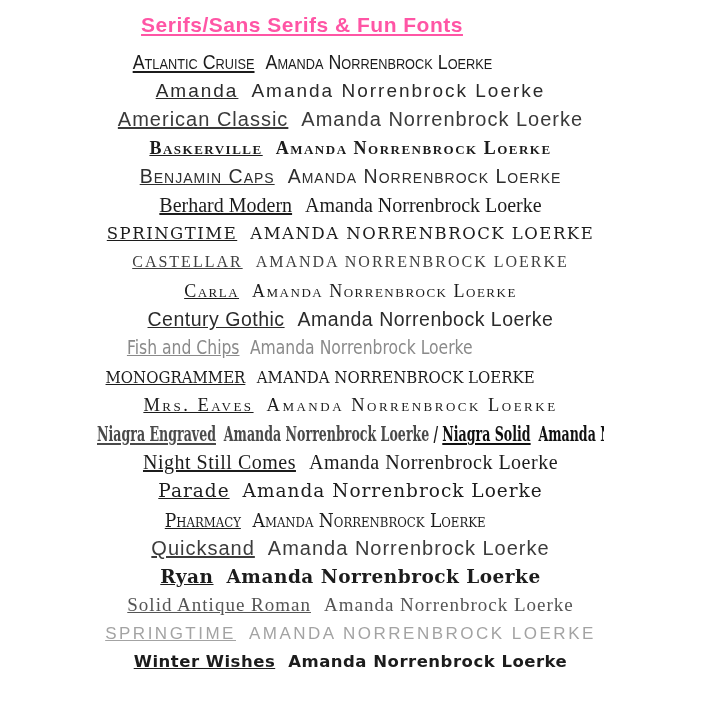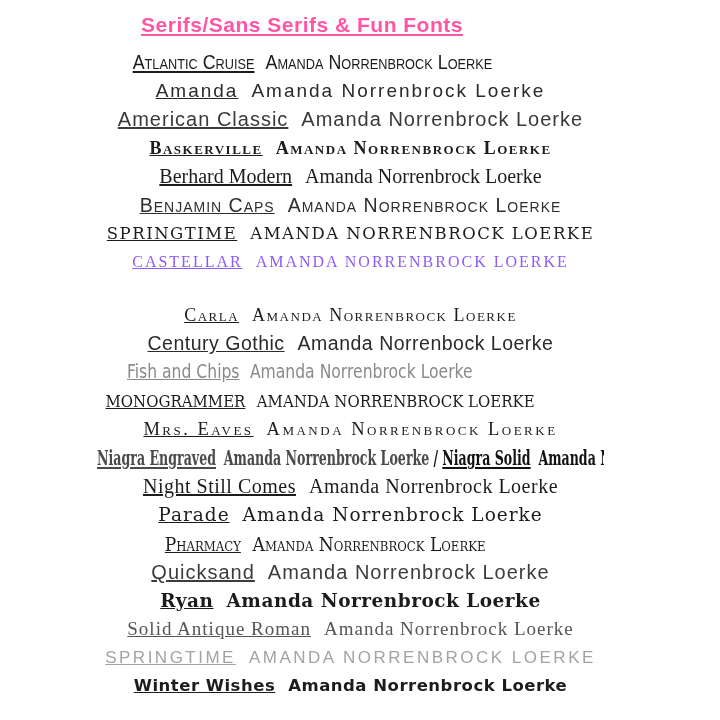--- a/index.html
+++ b/index.html
@@ -14,22 +14,22 @@
   .sep{margin:0 7px;}
   .upper .sample{text-transform:uppercase;}
 
   .f-atlantic{font-family:"Liberation Sans",sans-serif;font-variant:small-caps;font-size:21px;transform:scaleX(.85);}
   .f-amanda{font-family:"Liberation Sans",sans-serif;font-size:19px;letter-spacing:2px;color:#2a2a2a;}
   .f-american{font-family:"Liberation Sans",sans-serif;font-size:20px;letter-spacing:1px;color:#3a3a3a;}
   .f-baskerville{font-family:"Liberation Serif",serif;font-weight:700;font-variant:small-caps;font-size:18px;letter-spacing:1.5px;}
   .f-benjamin{font-family:"Liberation Sans",sans-serif;font-variant:small-caps;font-size:19.5px;letter-spacing:1px;color:#2e2e2e;}
   .f-berhard{font-family:"Liberation Serif",serif;font-size:20px;}
   .f-blueshire{font-family:"DejaVu Serif",serif;font-size:16.5px;letter-spacing:1.5px;}
-  .f-castellar{font-family:"Liberation Serif",serif;font-size:16px;letter-spacing:2px;color:#8b5cf6;}
-  .f-carla{font-family:"Liberation Serif",serif;font-variant:small-caps;font-size:18px;letter-spacing:1.5px;margin-top:24px;}
+  .f-castellar{font-family:"Liberation Serif",serif;font-size:16px;letter-spacing:2px;color:#404040;}
+  .f-carla{font-family:"Liberation Serif",serif;font-variant:small-caps;font-size:18px;letter-spacing:1.5px;}
   .f-century{font-family:"Liberation Sans",sans-serif;font-size:19.5px;letter-spacing:.5px;color:#2b2b2b;}
   .f-fish{font-family:"DejaVu Sans",sans-serif;font-size:19.5px;color:#8a8a8a;transform:scaleX(.8);}
   .f-garamond{font-family:"Liberation Serif",serif;font-size:19.5px;}
   .f-monogrammer{font-family:"DejaVu Serif",serif;font-size:17px;transform:scaleX(.88);}
   .f-mrseaves{font-family:"Liberation Serif",serif;font-variant:small-caps;font-size:18.5px;letter-spacing:2.5px;font-weight:500;}
   .f-niagra{font-family:"DejaVu Serif",serif;font-weight:700;font-size:21px;transform:scaleX(.6);}
   .f-niagra .eng{color:#4a4a4a;}
   .f-niagra .solid{color:#111;}
   .f-night{font-family:"Liberation Serif",serif;font-size:20px;letter-spacing:.5px;}
   .f-parade{font-family:"DejaVu Serif",serif;font-size:18.5px;letter-spacing:1px;}
@@ -49,23 +49,23 @@
   <div class="rows">
 
     <div class="row f-atlantic"><span class="fname">Atlantic Cruise</span><span class="sample">Amanda Norrenbrock Loerke</span></div>
 
     <div class="row f-amanda"><span class="fname">Amanda</span><span class="sample">Amanda Norrenbrock Loerke</span></div>
 
     <div class="row f-american"><span class="fname">American Classic</span><span class="sample">Amanda Norrenbrock Loerke</span></div>
 
     <div class="row f-baskerville"><span class="fname">Baskerville</span><span class="sample">Amanda Norrenbrock Loerke</span></div>
 
+    <div class="row f-benjamin"><span class="fname">Benjamin Caps</span><span class="sample">Amanda Norrenbrock Loerke</span></div>
+
     <div class="row f-berhard"><span class="fname">Berhard Modern</span><span class="sample">Amanda Norrenbrock Loerke</span></div>
-
-    <div class="row f-benjamin"><span class="fname">Benjamin Caps</span><span class="sample">Amanda Norrenbrock Loerke</span></div>
 
     <div class="row f-blueshire upper"><span class="fname">SPRINGTIME</span><span class="sample">Amanda Norrenbrock Loerke</span></div>
 
     <div class="row f-castellar upper"><span class="fname">CASTELLAR</span><span class="sample">Amanda Norrenbrock Loerke</span></div>
 
     <div class="row f-carla"><span class="fname">Carla</span><span class="sample">Amanda Norrenbrock Loerke</span></div>
 
     <div class="row f-century"><span class="fname">Century Gothic</span><span class="sample">Amanda Norrenbock Loerke</span></div>
 
     <div class="row f-fish"><span class="fname">Fish and Chips</span><span class="sample">Amanda Norrenbrock Loerke</span></div>

